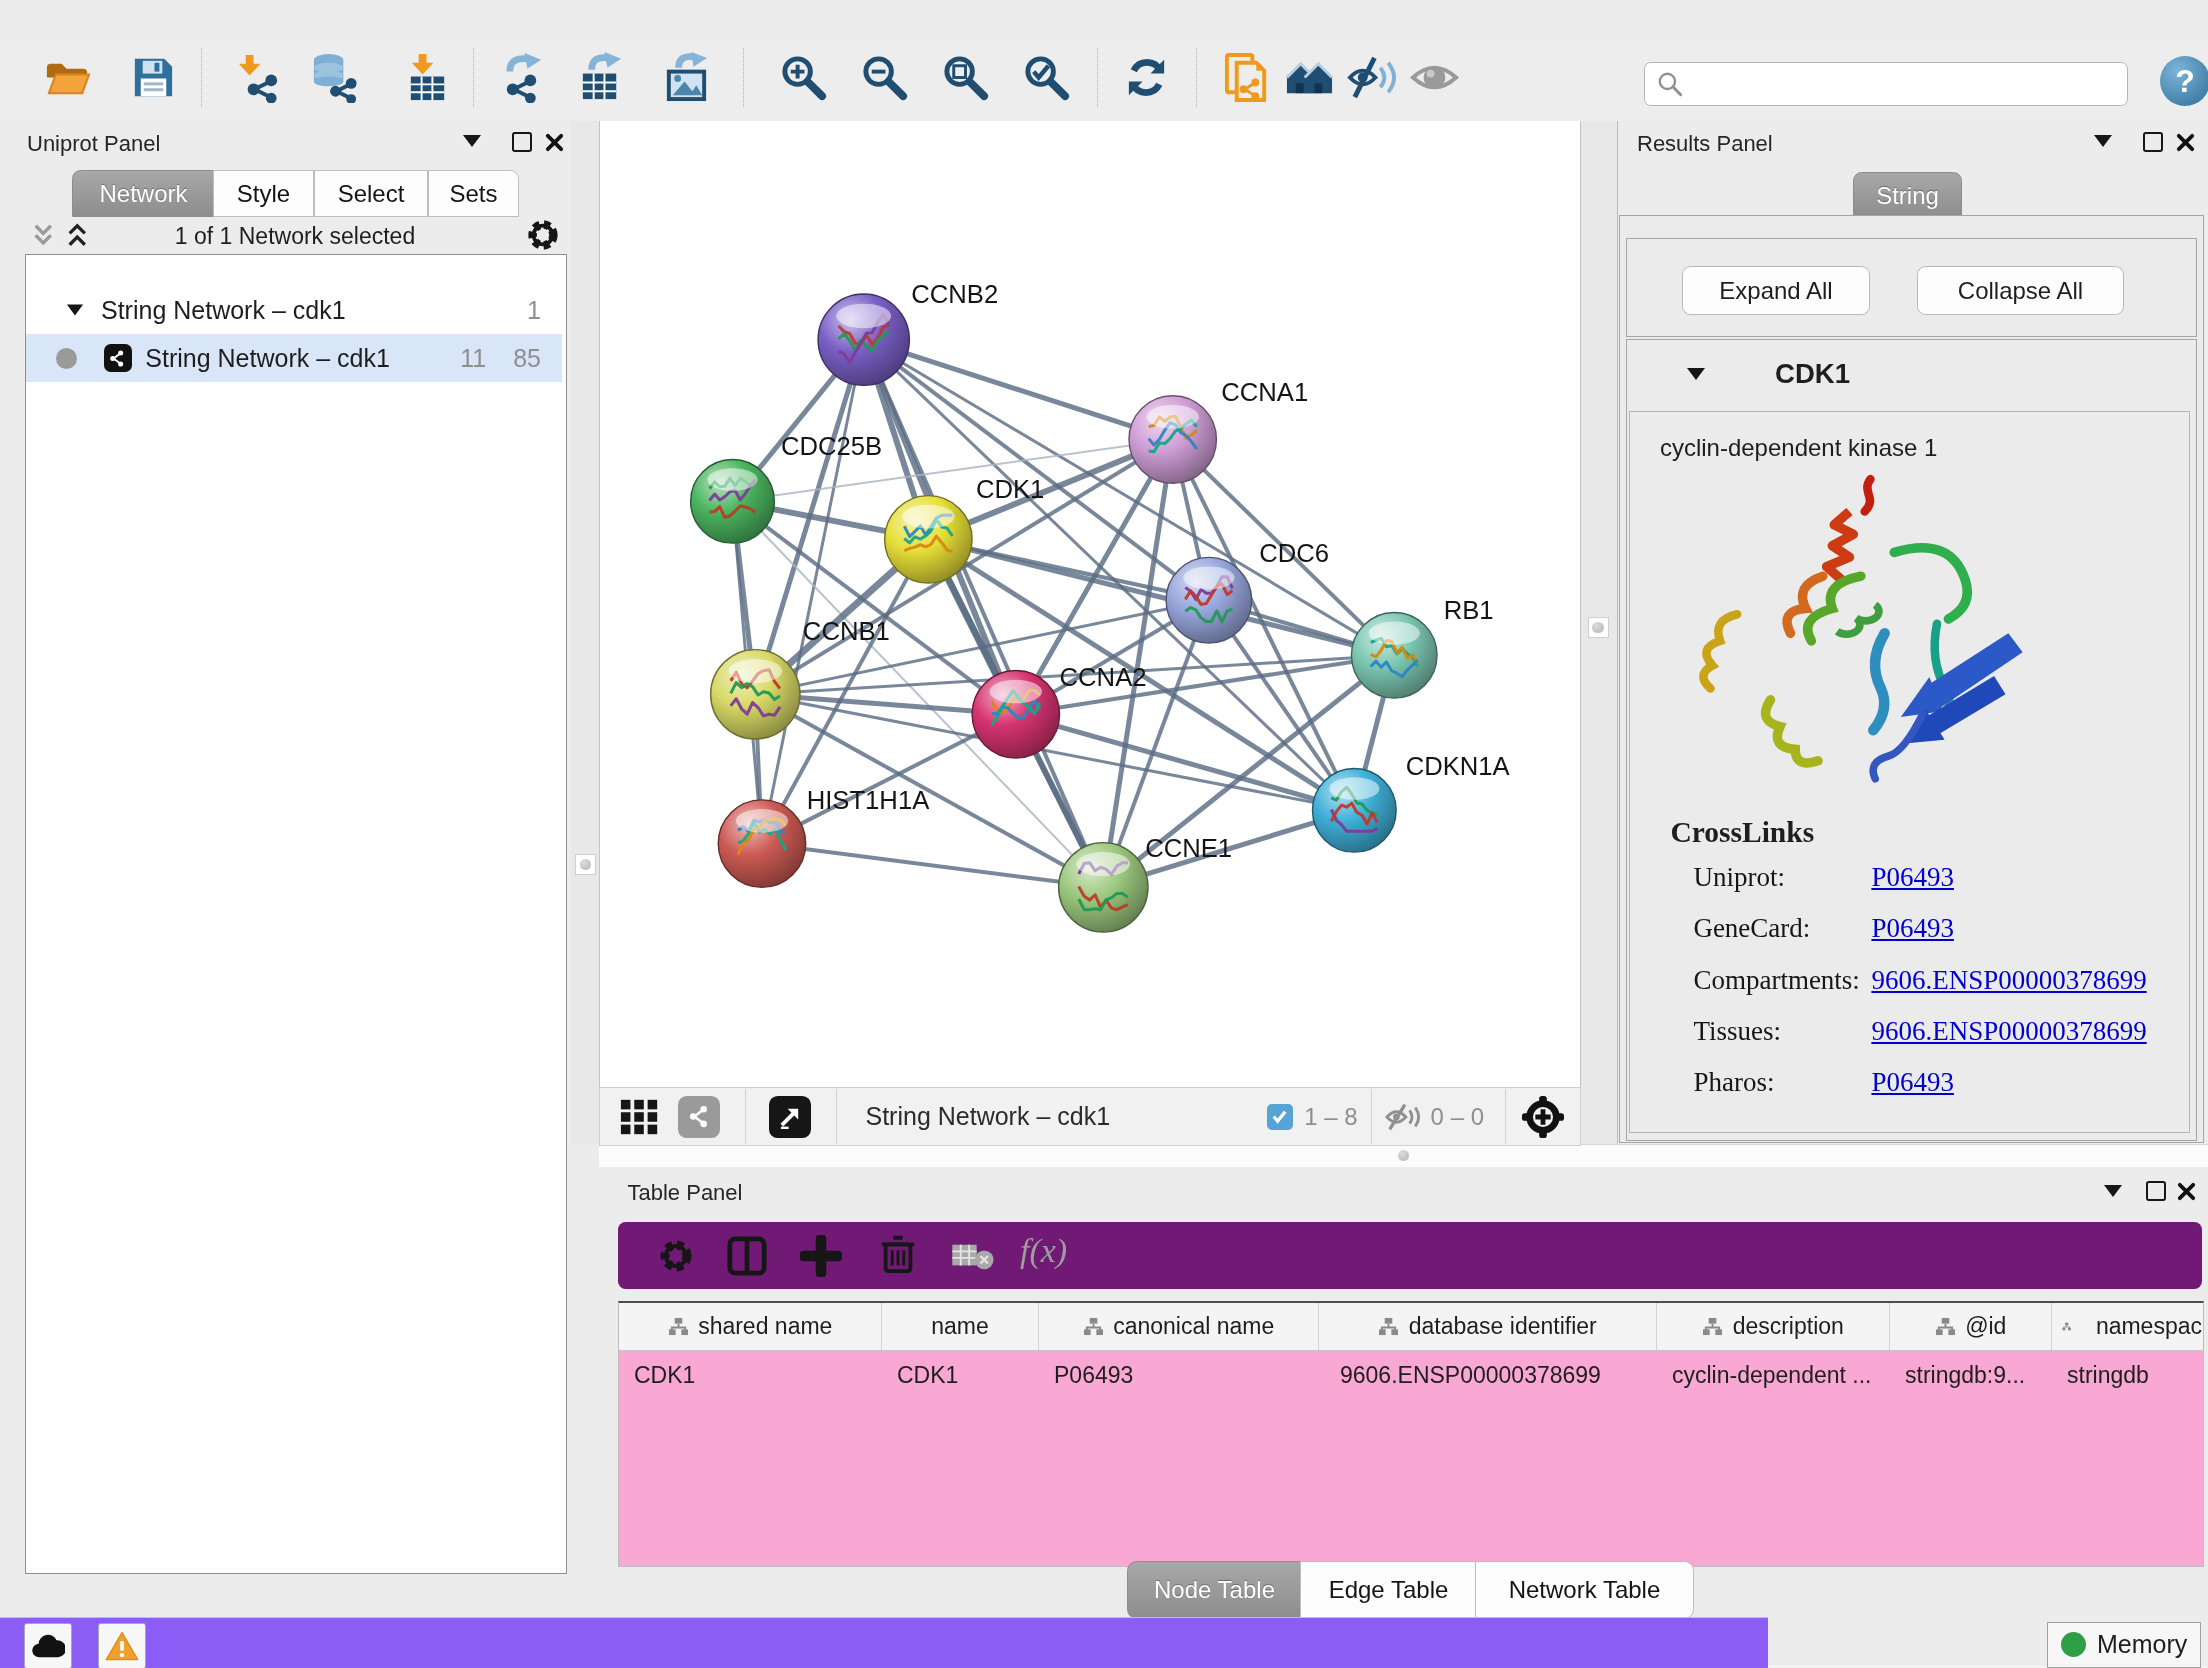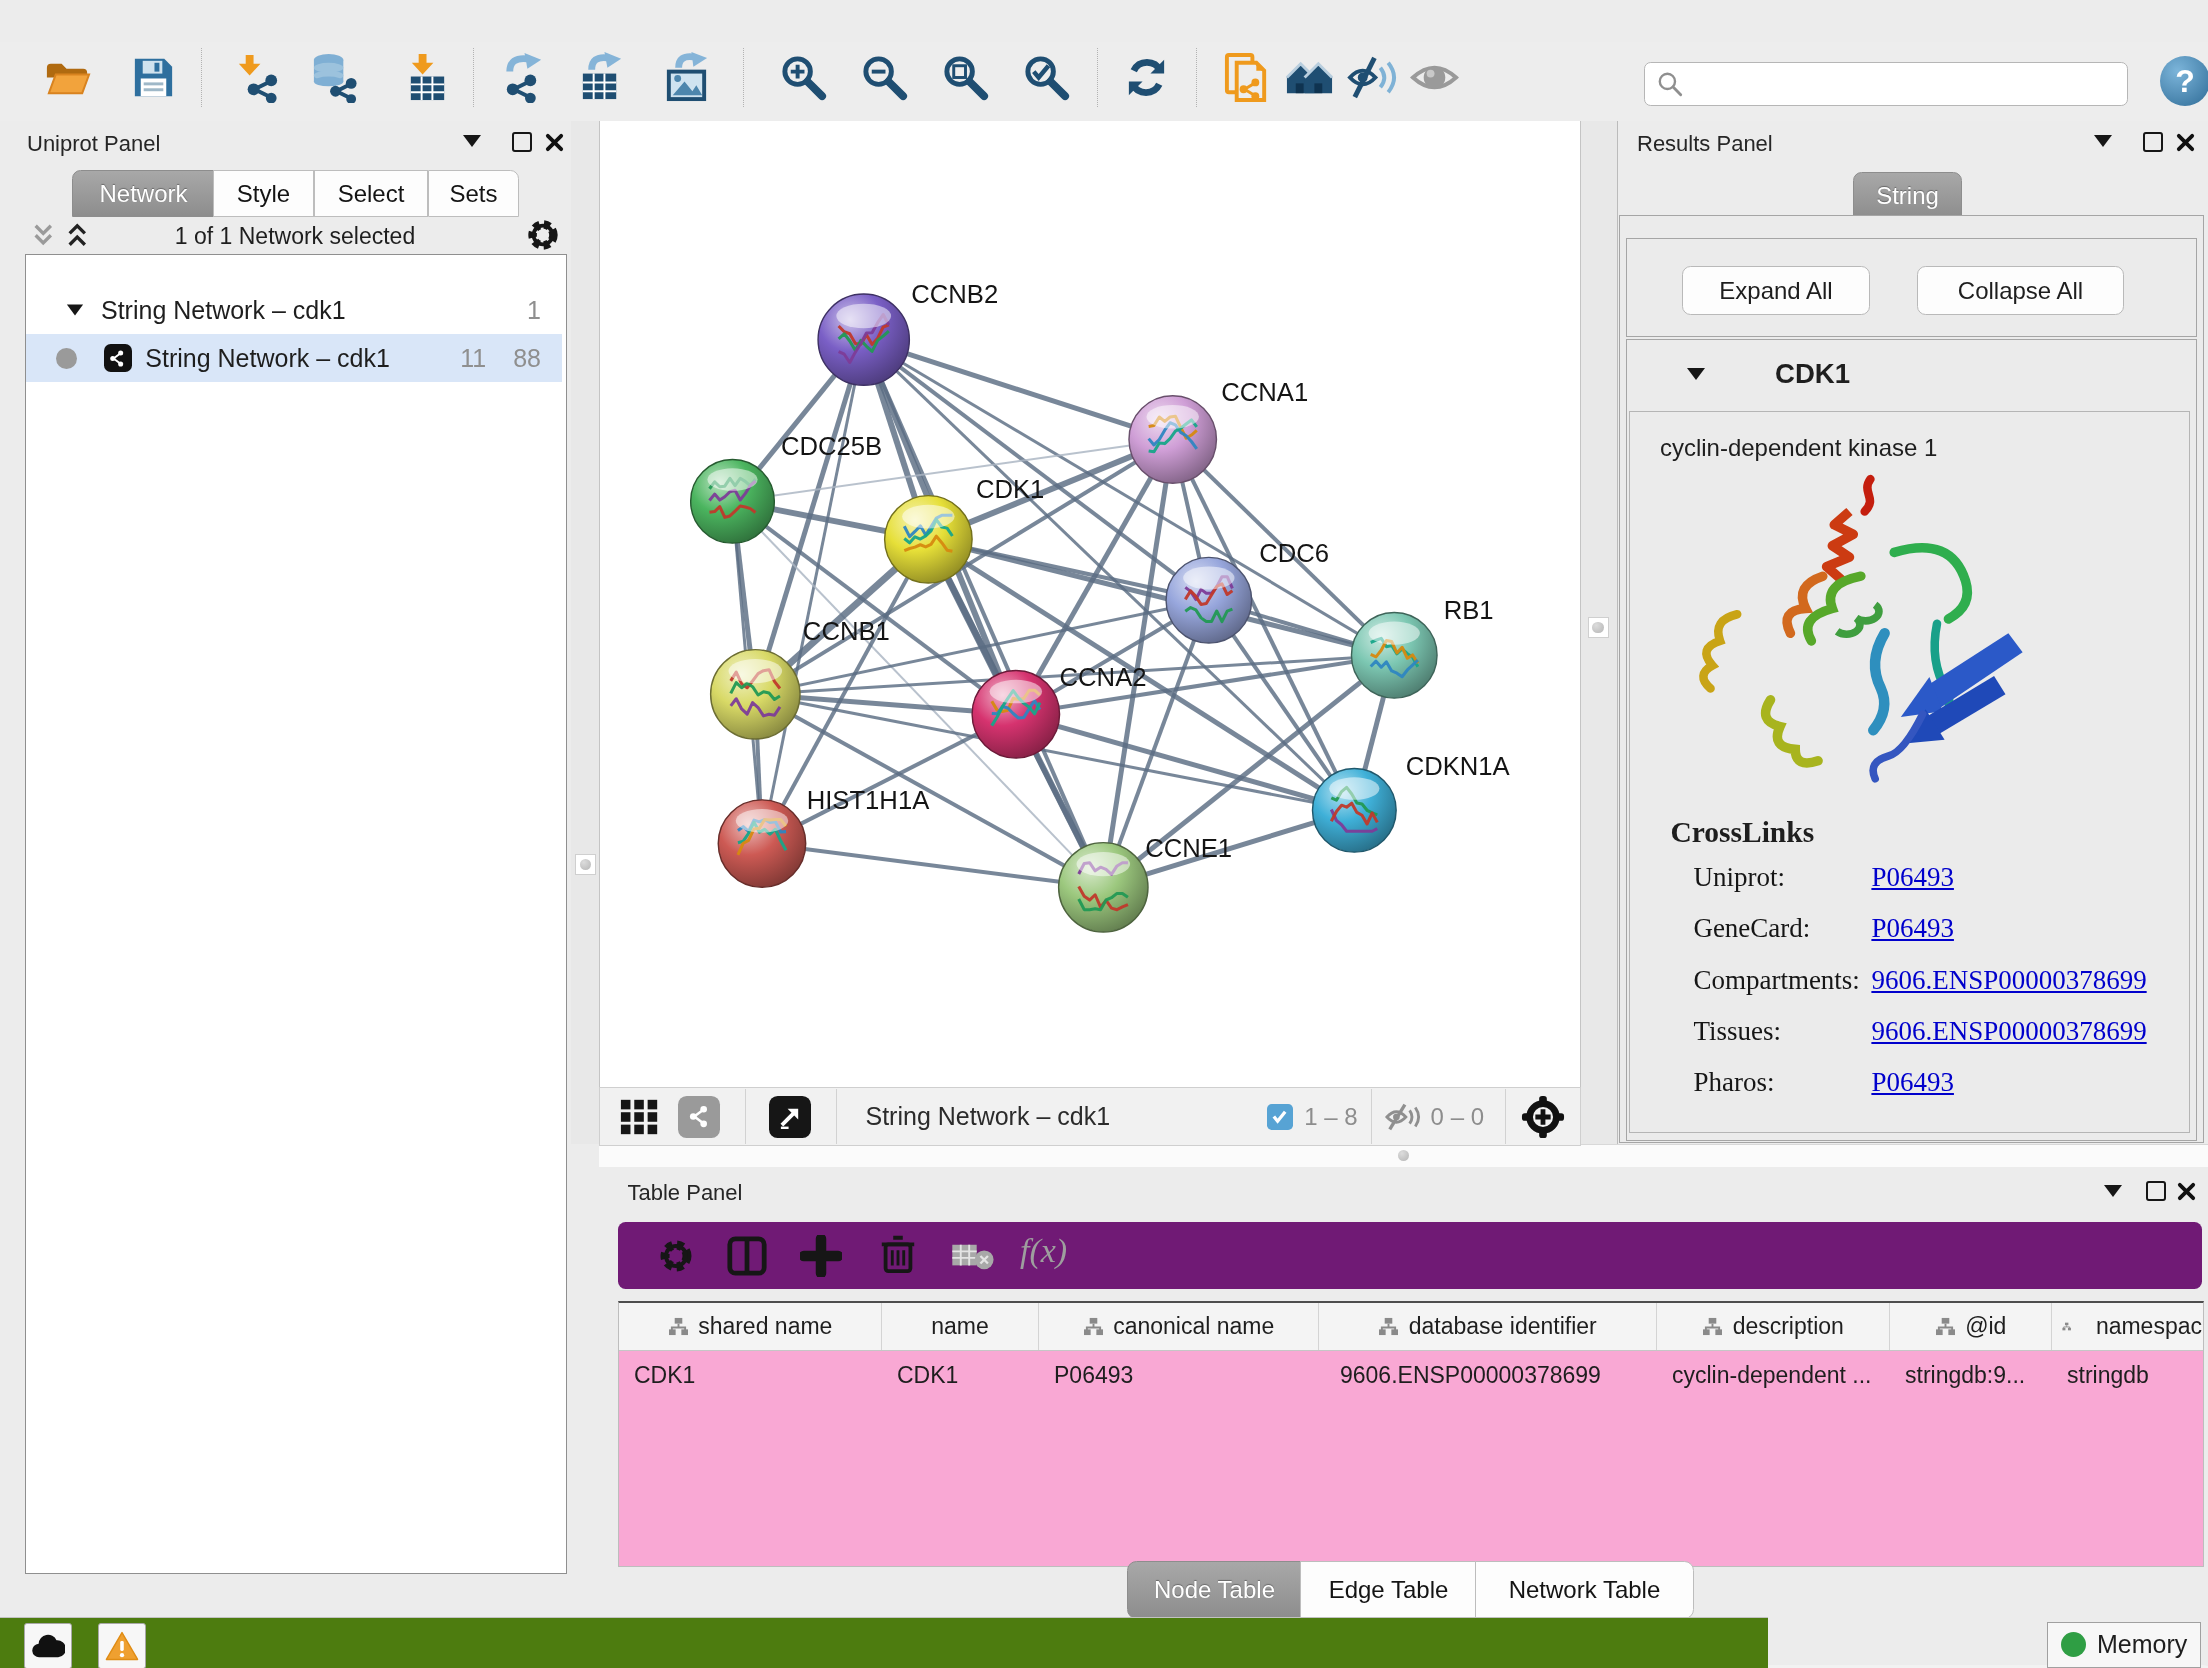--- a/index.html
+++ b/index.html
@@ -56,21 +56,21 @@
   .tpanel{left:599px;top:1167px;width:1609px;height:450px;background:#ececec;}
   .ttoolbar{left:19px;top:55px;width:1584px;height:67px;background:#701a75;border-radius:7.6px;}
   .tblbox{left:19px;top:134px;width:1584px;height:263px;background:#f9a8d4;border:1px solid #bdbdbd;border-top:2.9px solid #4d4d4d;}
   .thead{display:flex;height:47px;background:#f4f4f4;border-bottom:1px solid #c6c6c6;}
   .th{display:flex;align-items:center;justify-content:center;gap:9.5px;font-size:23px;border-right:1px solid #d4d4d4;box-sizing:border-box;}
   .tr{display:flex;height:48px;}
   .td{display:flex;align-items:center;padding-left:15px;font-size:23px;box-sizing:border-box;white-space:nowrap;overflow:hidden;}
   .hscroll{left:25px;top:362px;width:1571px;height:25px;background:#f2f2f2;border-radius:12.4px;}
   .btab{top:394px;height:56px;}
   
-  .statusbar{left:0;top:1617px;width:1768px;height:51px;background:#4d7c0f;border-top:1.9px solid #c2c2c2;text-align:center;}
+  .statusbar{left:0;top:1617px;width:1768px;height:51px;background:#8b5cf6;border-top:1.9px solid #c2c2c2;text-align:center;}
   .sbtn{top:4.8px;width:46px;height:44px;background:#f7f7f7;border:1.9px solid #a8a8a8;border-radius:2.9px;display:flex;align-items:center;justify-content:center;}
   .membtn{left:2047px;top:3.8px;width:152px;height:44px;background:#f7f7f7;border:1.9px solid #a0a0a0;display:flex;align-items:center;justify-content:center;gap:11.4px;font-size:25px;}
   .memdot{width:25px;height:25px;border-radius:50%;background:#2f9e44;}
   svg{display:block;}
 </style>
 </head>
 <body>
 
 <div id="app">
 
@@ -300,21 +300,21 @@
               <g stroke="#fff" stroke-width="2.4">
                 <path d="M15 6 7 12M15 18 7 12" fill="none"></path>
               </g>
               <circle cx="16" cy="5" r="3.2" fill="#fff"></circle>
               <circle cx="6" cy="12" r="3.2" fill="#fff"></circle>
               <circle cx="16" cy="19" r="3.2" fill="#fff"></circle>
             </svg>
         </span>
         <span style="flex:1;margin-left:13.3px;">String Network – cdk1</span>
         <span class="tnum">11</span>
-        <span class="tnum" style="margin:0 21px 0 27px;">88</span>
+        <span class="tnum" style="margin:0 21px 0 27px;">85</span>
       </div>
     </div>
   </div>
 
   <div class="abs vsplit" style="left:571px;">
     <div class="dot abs" style="left:3.8px;top:733px;">
         <i></i>
       </div>
   </div>
   <div class="abs vsplit" style="left:1579px;width:38px;">

